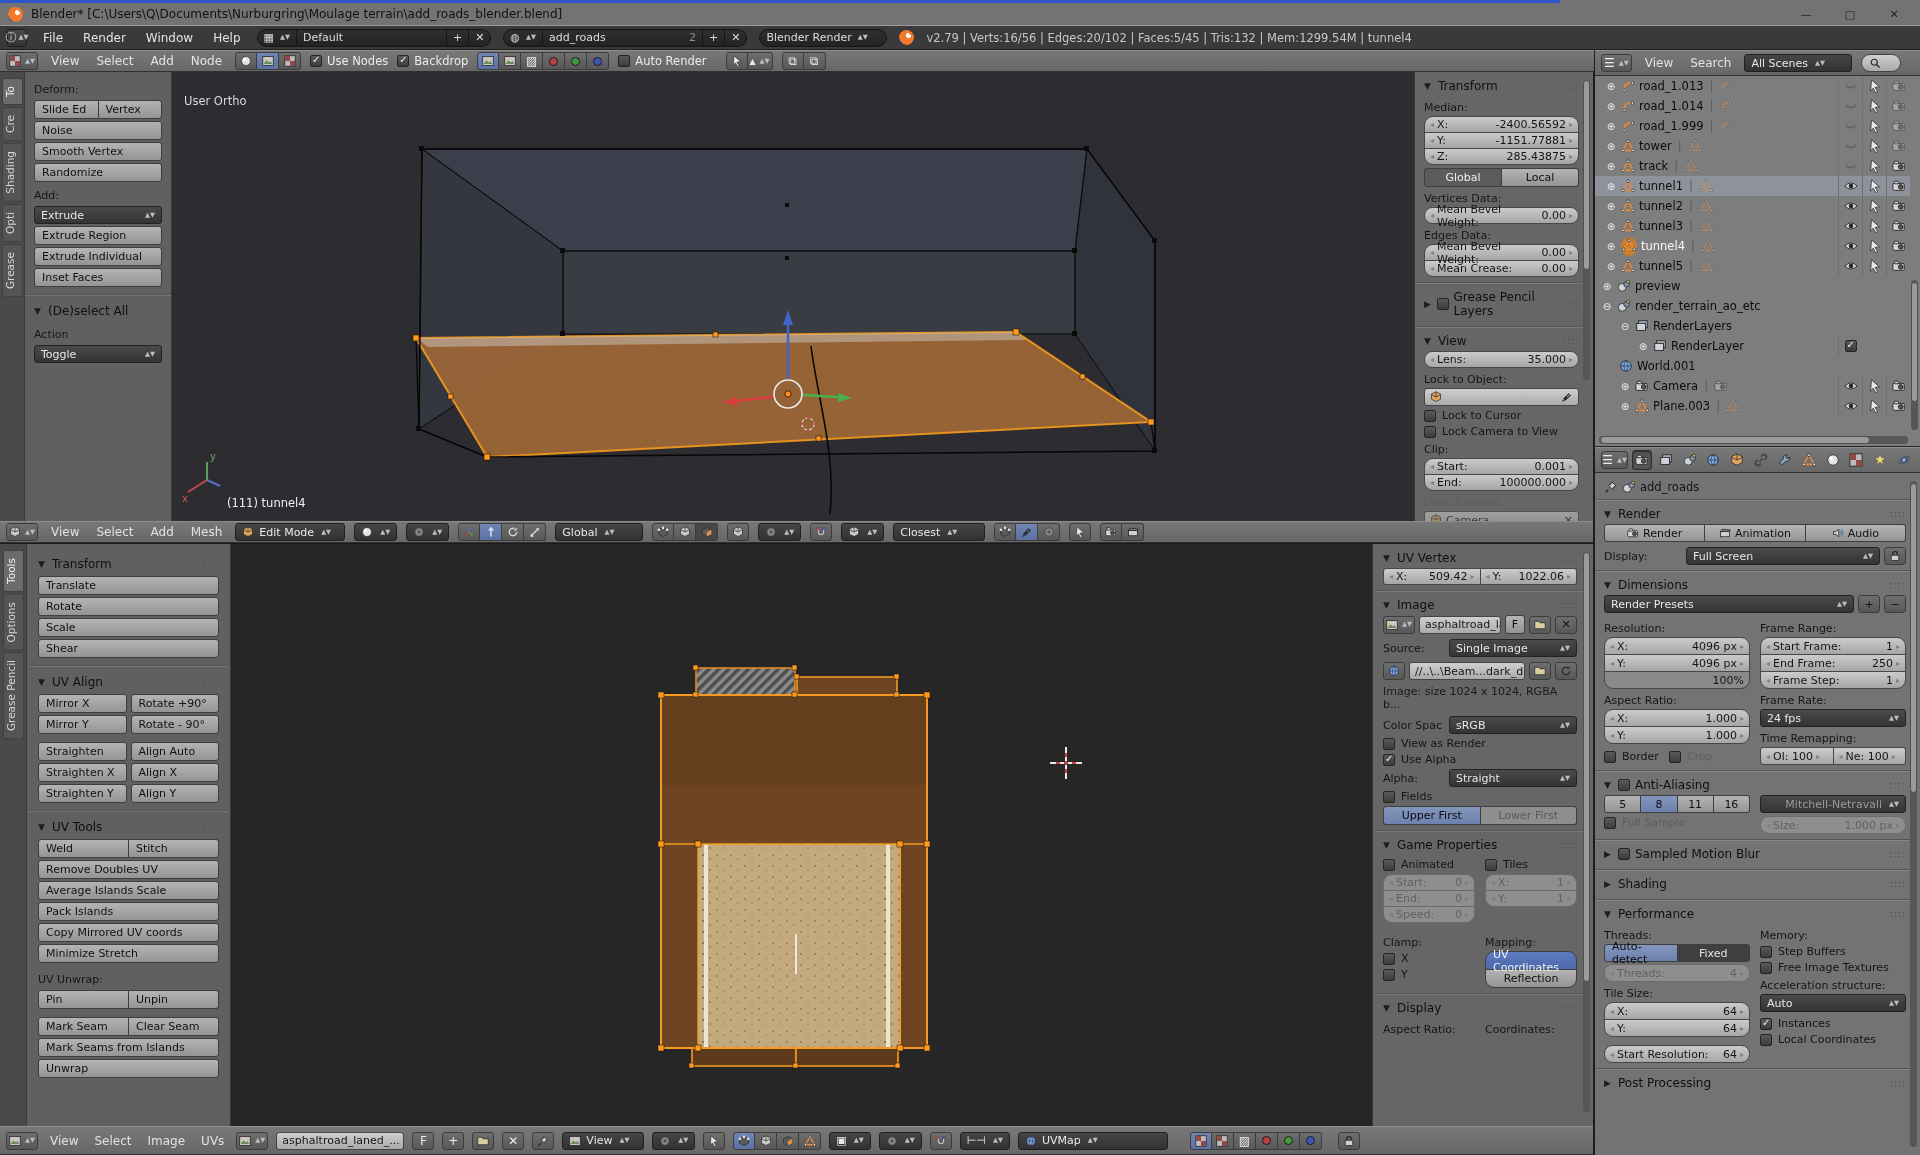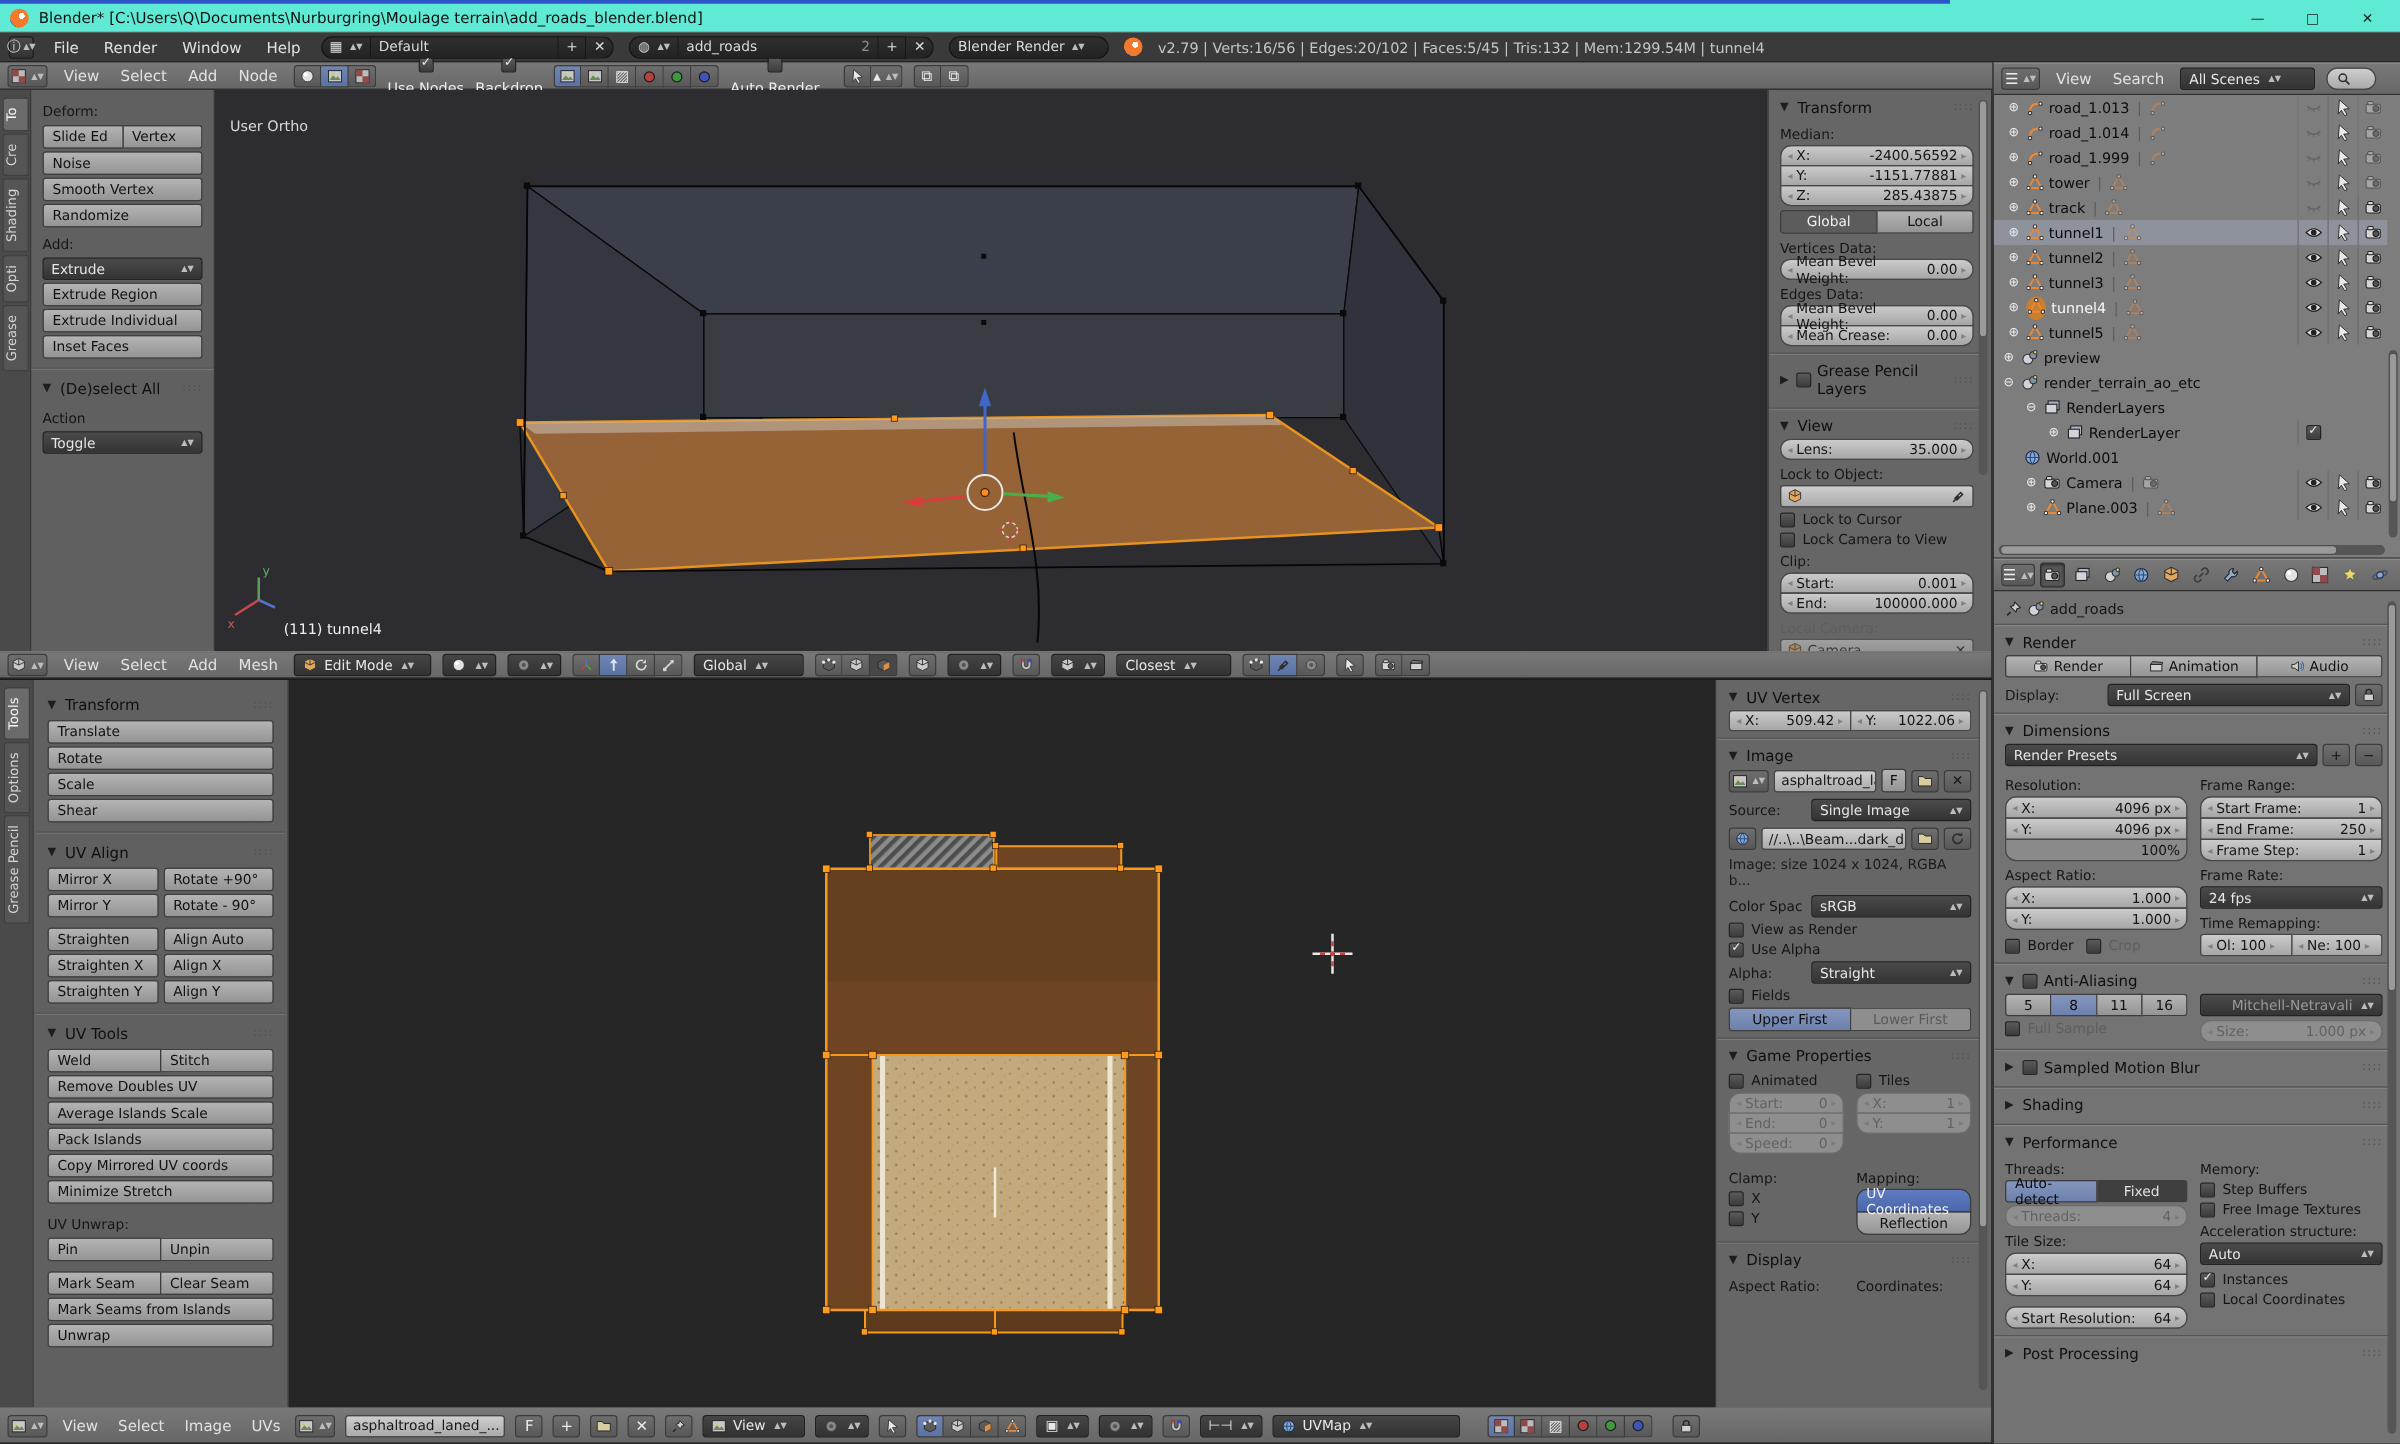--- a/index.html
+++ b/index.html
@@ -3,21 +3,21 @@
 <meta charset="utf-8">
 <style>
   html,body{margin:0;padding:0;background:#1b1b1b;}
   body{width:1920px;height:1155px;position:relative;overflow:hidden;
        font-family:"DejaVu Sans",sans-serif;font-size:11px;color:#141414;
        -webkit-font-smoothing:antialiased;}
   .area{position:absolute;box-sizing:border-box;}
   *,*::before,*::after{box-sizing:border-box;}
 
   
-  .titlebar{left:0;top:0;width:1920px;height:26px;background:#5eead4;border-bottom:1px solid #9a9a9a;text-align:center;}
+  .titlebar{left:0;top:0;width:1920px;height:26px;background:#737373;border-bottom:1px solid #9a9a9a;text-align:center;}
   .titlebar .accent{position:absolute;left:0;top:0;width:1560px;height:3px;background:#2d55c8;}
   .titlebar .inner{position:absolute;left:8px;top:3px;right:4px;bottom:0;display:flex;align-items:center;gap:8px;}
   .titlebar .ttl{font-size:12px;color:#111;}
   .wbtns{margin-left:auto;display:flex;}
   .wbtn{width:44px;height:22px;display:flex;align-items:center;justify-content:center;color:#222;font-size:11px;}
 
   
   .infobar{left:0;top:26px;width:1920px;height:24px;background:#3a3a3a;border-bottom:1px solid #1f1f1f;
            display:flex;align-items:center;gap:12px;padding:0 7px;color:#d8d8d8;font-size:12px;}
   .menu{padding:1px 4px;color:#e2e2e2;}
@@ -38,21 +38,21 @@
   .ud{display:inline-flex;flex-direction:column;justify-content:center;line-height:4.5px;font-size:6.5px;color:#bdbdbd;margin-left:2px;}
   .ibtn{min-width:22px;height:18px;display:flex;align-items:center;justify-content:center;gap:2px;
         background:linear-gradient(#6e6e6e,#585858);border:1px solid #3c3c3c;border-radius:3px;padding:0 2px;}
   .ibtn.on{background:linear-gradient(#6f86b4,#5a72a4);}
   .ig{display:flex;}
   .ig .ibtn{border-radius:0;border-left-width:0;}
   .ig .ibtn:first-child{border-radius:3px 0 0 3px;border-left-width:1px;}
   .ig .ibtn:last-child{border-radius:0 3px 3px 0;}
   .hdd{height:18px;display:flex;align-items:center;gap:5px;background:linear-gradient(#454545,#323232);
        border:1px solid #202020;border-radius:3px;color:#e8e8e8;padding:0 6px;font-size:11px;}
-  .hcb{display:flex;align-items:center;gap:5px;color:#ececec;font-size:11.5px;flex-direction:column;}
+  .hcb{display:flex;align-items:center;gap:5px;color:#ececec;font-size:11.5px;}
   .dot{width:9px;height:9px;border-radius:50%;border:1px solid #1c1c1c;}
   svg.i{width:14px;height:14px;flex:none;}
   svg.i12{width:12px;height:12px;flex:none;}
 
   
   .btn{display:flex;align-items:center;height:19px;background:linear-gradient(#b4b4b4,#949494);
        border:1px solid #3e3e3e;border-radius:3px;color:#111;font-size:11px;padding:0 7px;}
   .btn.ctr{justify-content:center;}
   .seg{display:flex;}
   .seg>.btn,.seg>.dd,.seg>.nf{flex:1;border-radius:0;border-left-width:0;}

